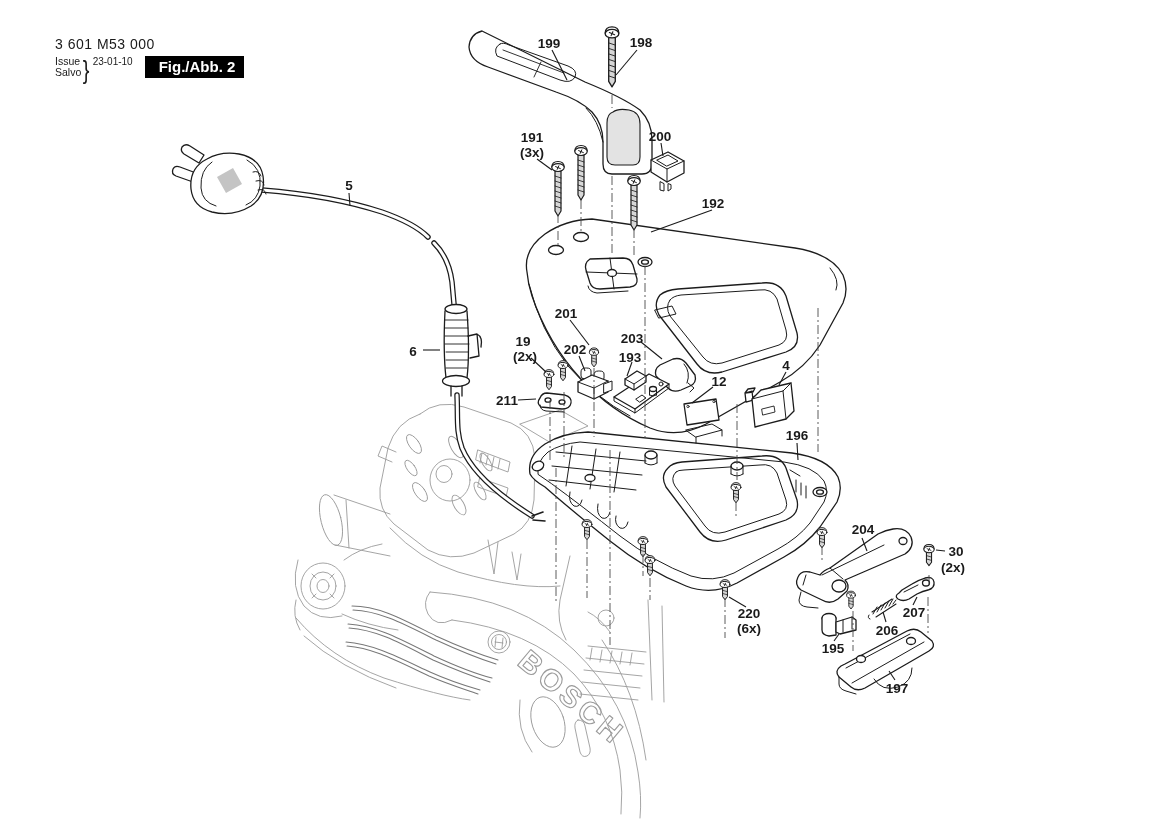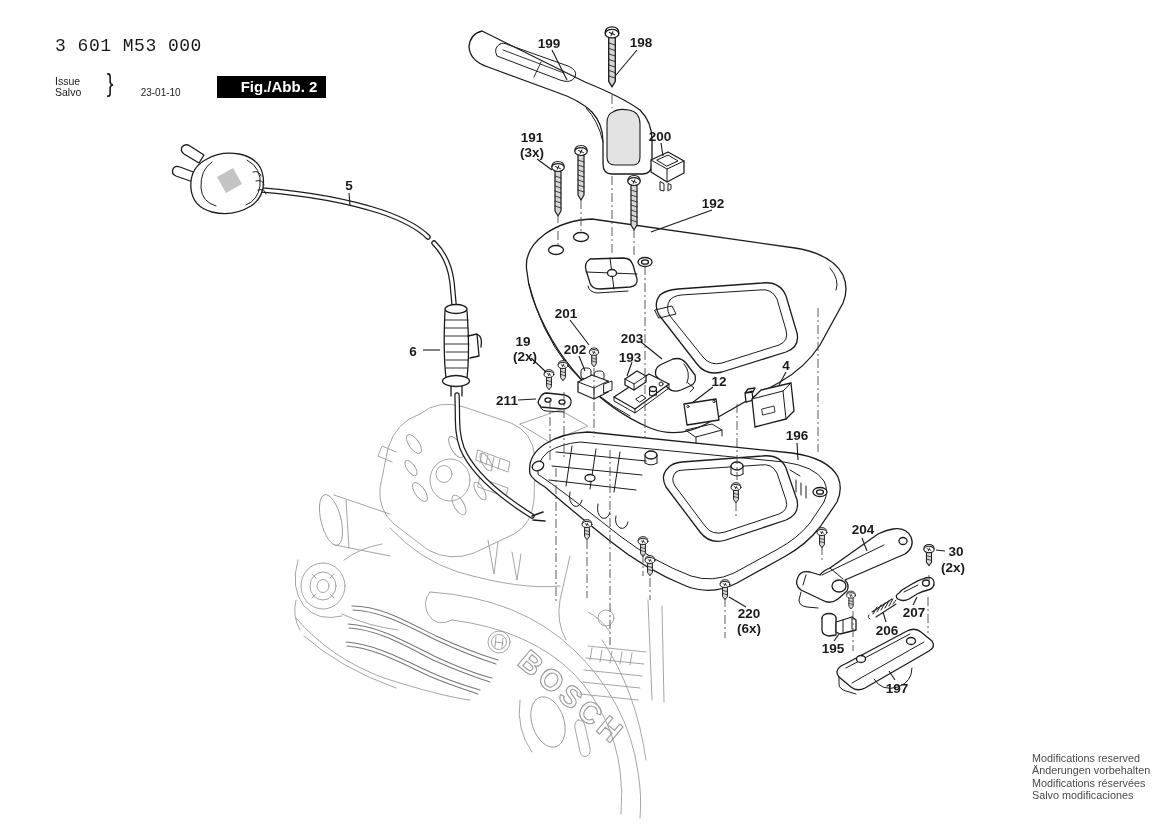--- a/index.html
+++ b/index.html
@@ -1,27 +1,27 @@
 <!DOCTYPE html>
 <html><head>
 <meta charset="utf-8">
 <style>
   html,body{margin:0;padding:0;background:#fff;}
   #stage{position:relative;width:1169px;height:826px;background:#fff;overflow:hidden;
          font-family:"Liberation Sans",sans-serif;color:#1a1a1a;}
   #drawing{position:absolute;left:0;top:0;}
   
   .hdr{position:absolute;left:55px;top:36px;}
-  .pn{font-size:18px;letter-spacing:.5px;font-family:Liberation Mono, monospace;}
-  .issue-row{display:flex;align-items:flex-end;margin-top:13px;gap:24px;}
+  .pn{font-size:14px;letter-spacing:.5px;}
+  .issue-row{display:flex;align-items:flex-start;margin-top:4px;}
   .is-col{display:flex;flex-direction:column;font-size:10.5px;line-height:11px;}
   .brace{font-size:25px;font-weight:400;margin:0 2px 0 1px;transform:scaleX(.8);}
   .date{font-size:10px;}
   .figbox{background:#000;color:#fff;font-weight:bold;font-size:15px;
-          padding:2px 9px 3px 24px;margin-left:12px;white-space:nowrap;}
+          padding:2px 9px 3px 14px;margin-left:12px;white-space:nowrap;}
   
   .ftr{position:absolute;left:1032px;top:752px;font-size:10.8px;line-height:12.4px;color:#4b4b4b;}
   .ftr div{white-space:nowrap;}
   text.lbl{font-size:13.5px;font-weight:bold;fill:#1a1a1a;text-anchor:middle;}
 </style>
 </head>
 <body>
 
 <div id="stage">
 
@@ -369,20 +369,14 @@
     <div class="is-col">
       <span>Issue</span>
       <span>Salvo</span>
     </div>
     <span class="brace">}</span>
     <span class="date">23-01-10</span>
     <div class="figbox">Fig./Abb. 2</div>
   </div>
 </div>
 
-<div class="ftr">
-  <div>Modifications reserved</div>
-  <div>Änderungen vorbehalten</div>
-  <div>Modifications réservées</div>
-  <div>Salvo modificaciones</div>
+
 </div>
 
-</div>
-
 </body></html>

